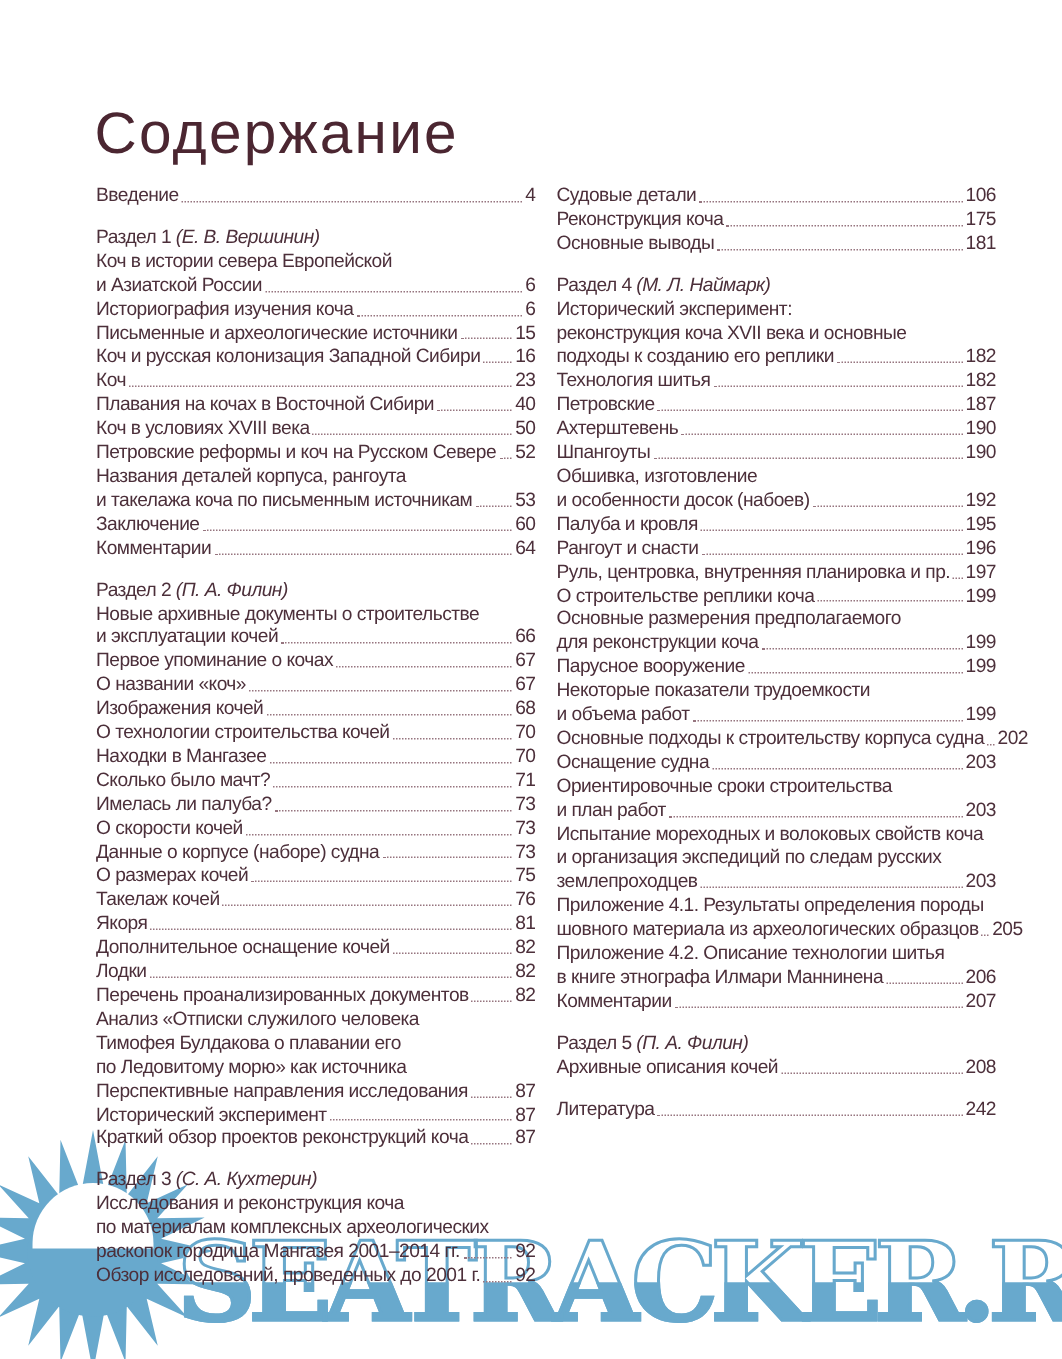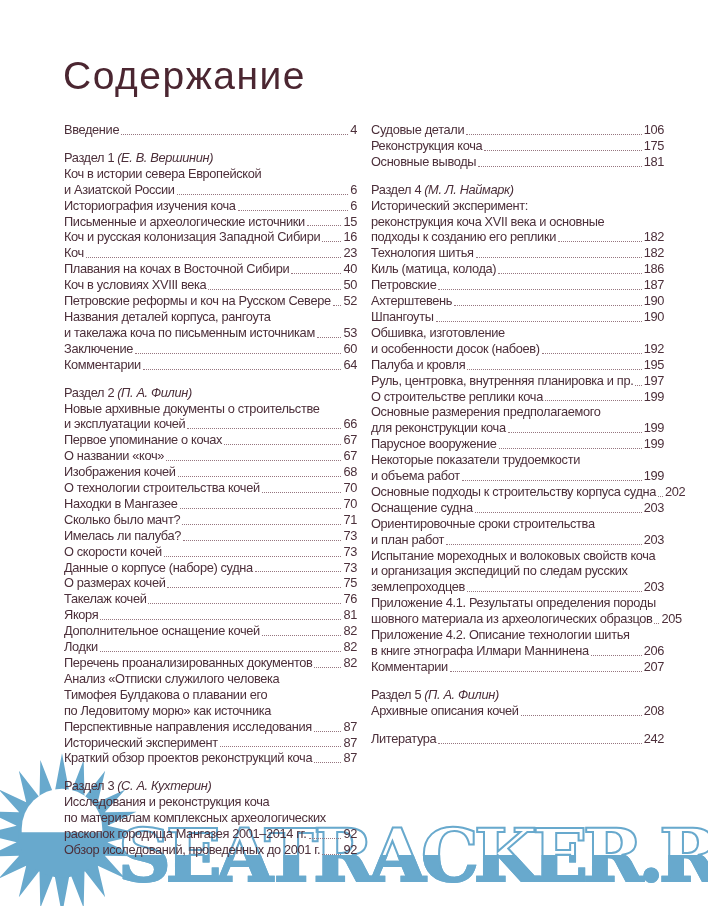--- a/index.html
+++ b/index.html
@@ -9,21 +9,21 @@
     font-family: "Liberation Sans", sans-serif;
     position: relative;
     overflow: hidden;
   }
   .page {
     position: absolute; inset: 0;
     background: #ffffff;
   }
   .page-title {
     position: absolute;
-    left: 63px; top: 54px;
+    left: 63px; top: 68px;
     font-size: 39px;
     font-weight: 400;
     letter-spacing: 1.5px;
     color: #4b2631;
     font-family: "Liberation Sans", sans-serif;
   }
   .toc {
     position: absolute;
     left: 64px; top: 122px;
     width: 600px;
@@ -333,25 +333,20 @@
             <span class="t">подходы к созданию его реплики</span>
             <span class="leader"></span>
             <span class="n">182</span>
           </div>
           <div class="row">
             <span class="t">Технология шитья</span>
             <span class="leader"></span>
             <span class="n">182</span>
           </div>
           <div class="row">
-            <span class="t">Киль (матица, колода)</span>
-            <span class="leader"></span>
-            <span class="n">186</span>
-          </div>
-          <div class="row">
             <span class="t">Петровские</span>
             <span class="leader"></span>
             <span class="n">187</span>
           </div>
           <div class="row">
             <span class="t">Ахтерштевень</span>
             <span class="leader"></span>
             <span class="n">190</span>
           </div>
           <div class="row">
@@ -364,20 +359,25 @@
           </div>
           <div class="row">
             <span class="t">и особенности досок (набоев)</span>
             <span class="leader"></span>
             <span class="n">192</span>
           </div>
           <div class="row">
             <span class="t">Палуба и кровля</span>
             <span class="leader"></span>
             <span class="n">195</span>
+          </div>
+          <div class="row">
+            <span class="t">Рангоут и снасти</span>
+            <span class="leader"></span>
+            <span class="n">196</span>
           </div>
           <div class="row">
             <span class="t">Руль, центровка, внутренняя планировка и пр.</span>
             <span class="leader"></span>
             <span class="n">197</span>
           </div>
           <div class="row">
             <span class="t">О строительстве реплики коча</span>
             <span class="leader"></span>
             <span class="n">199</span>

